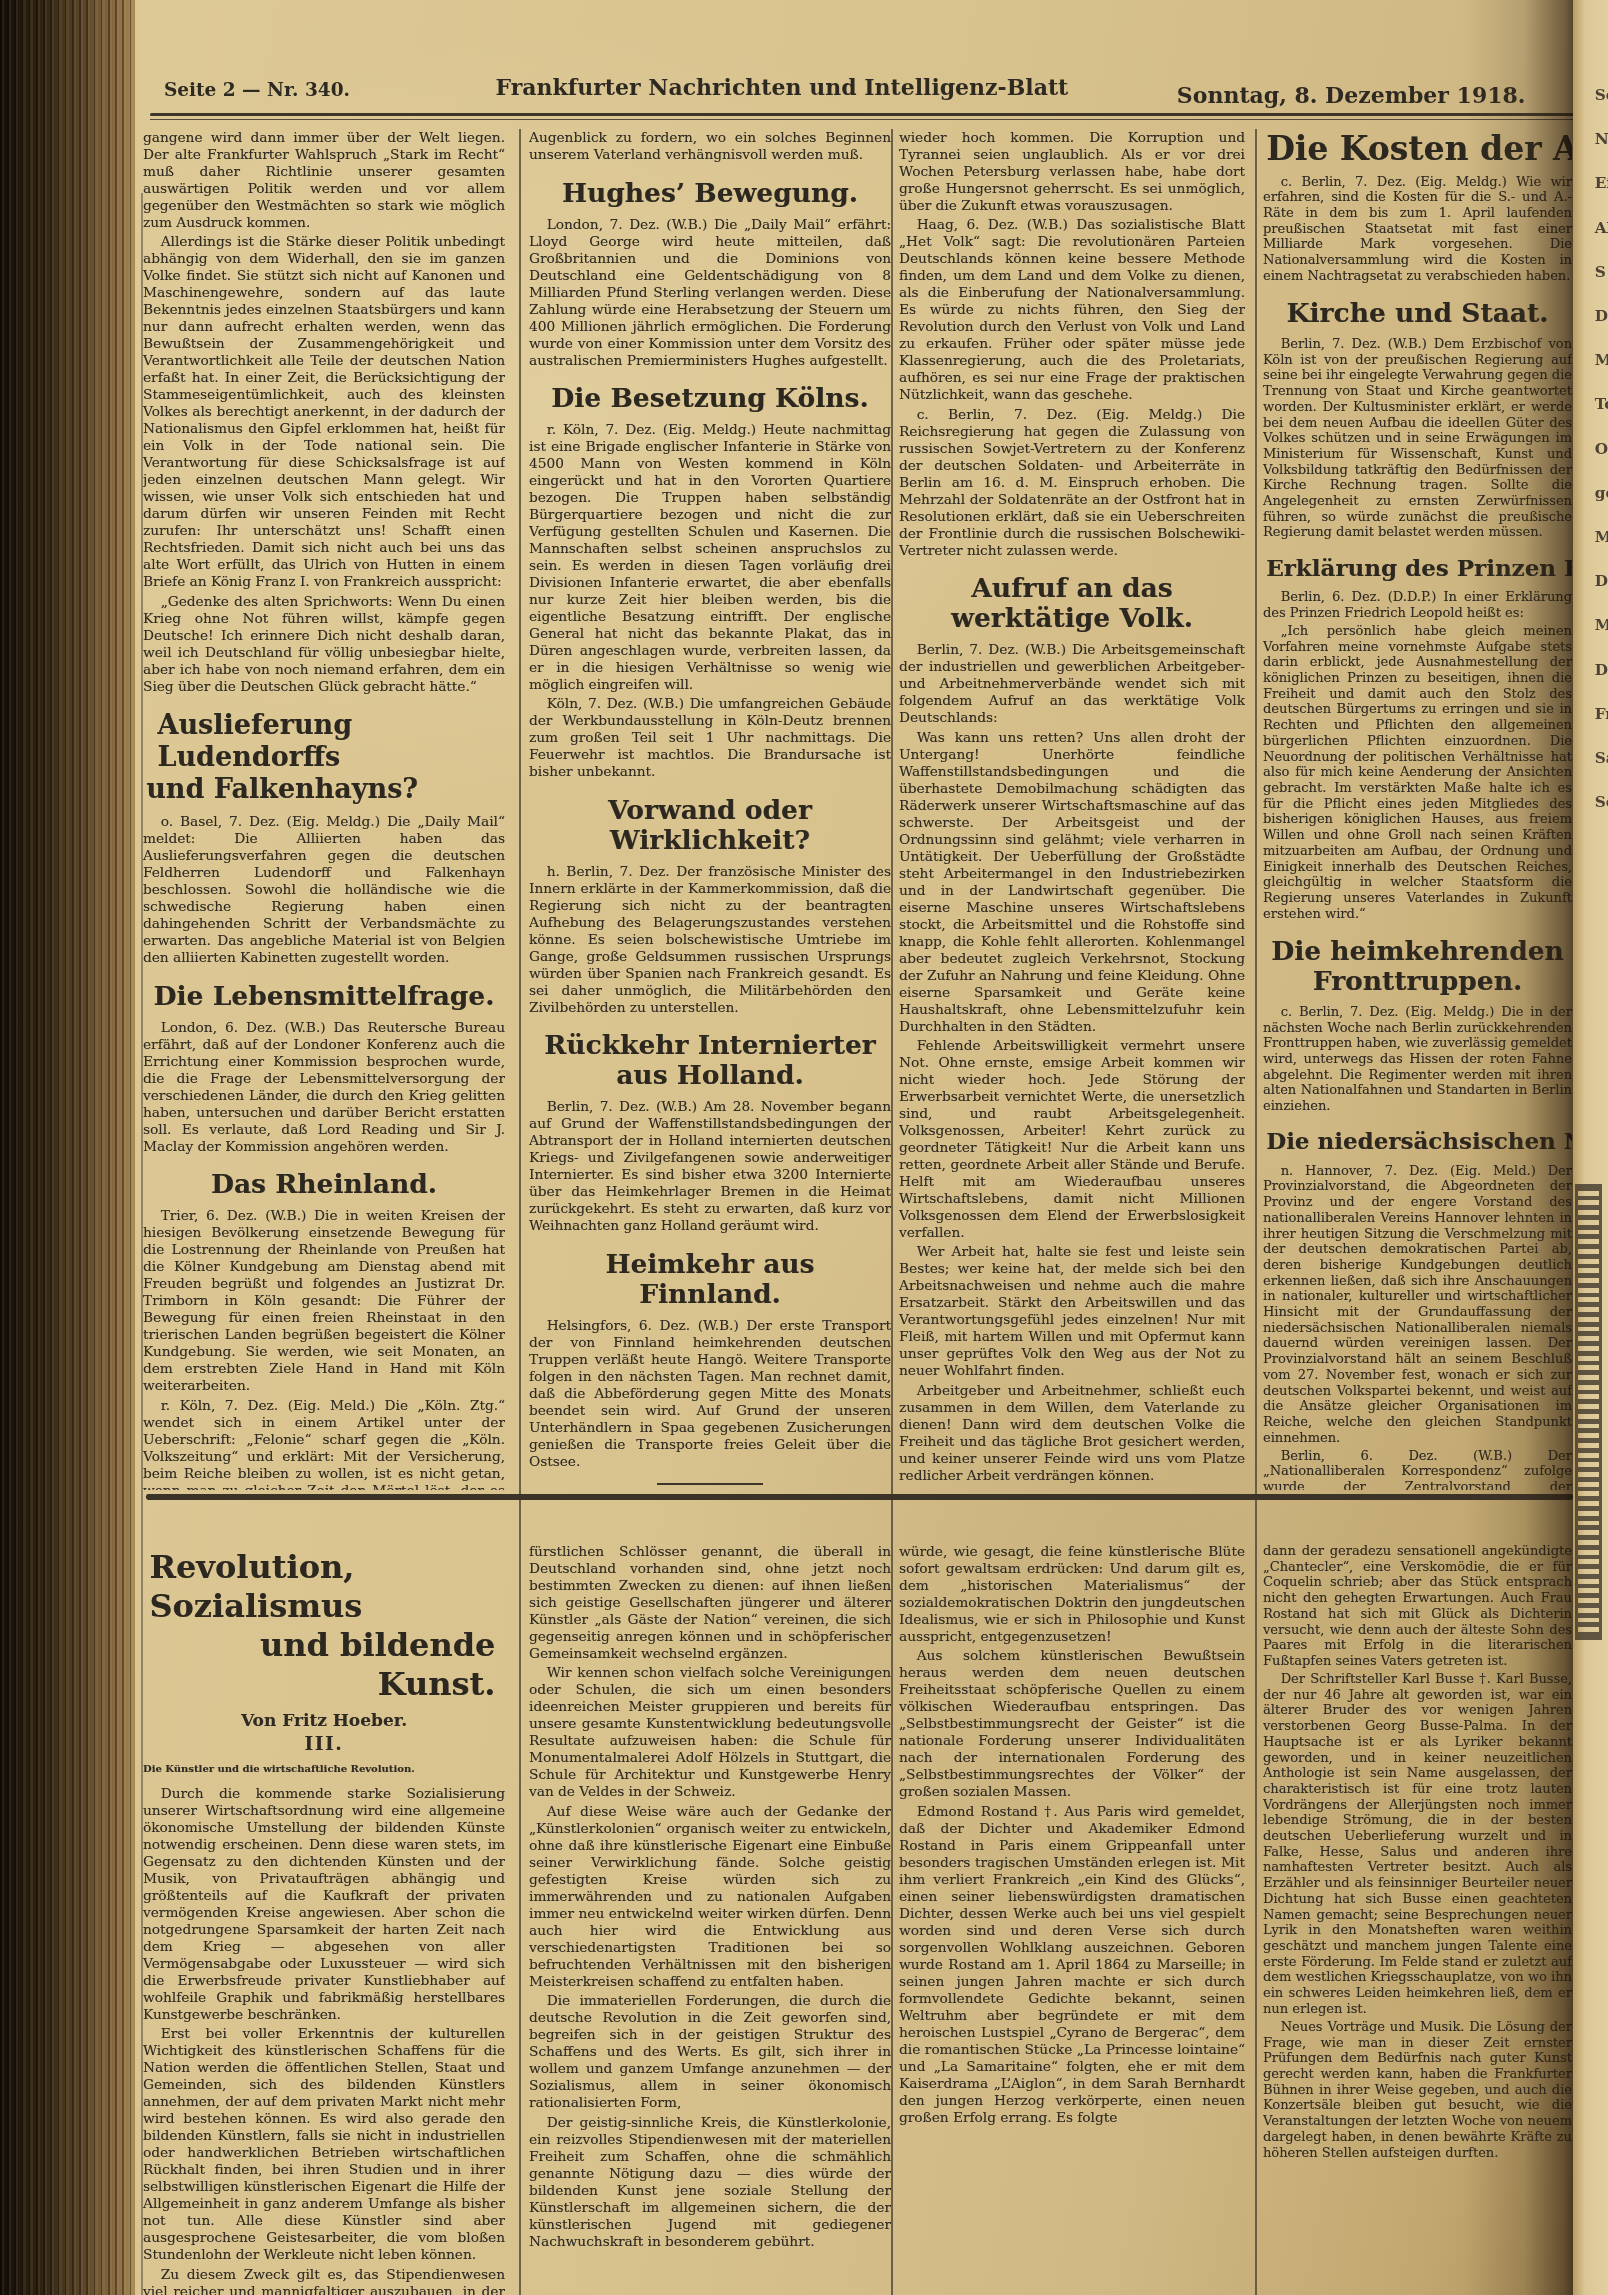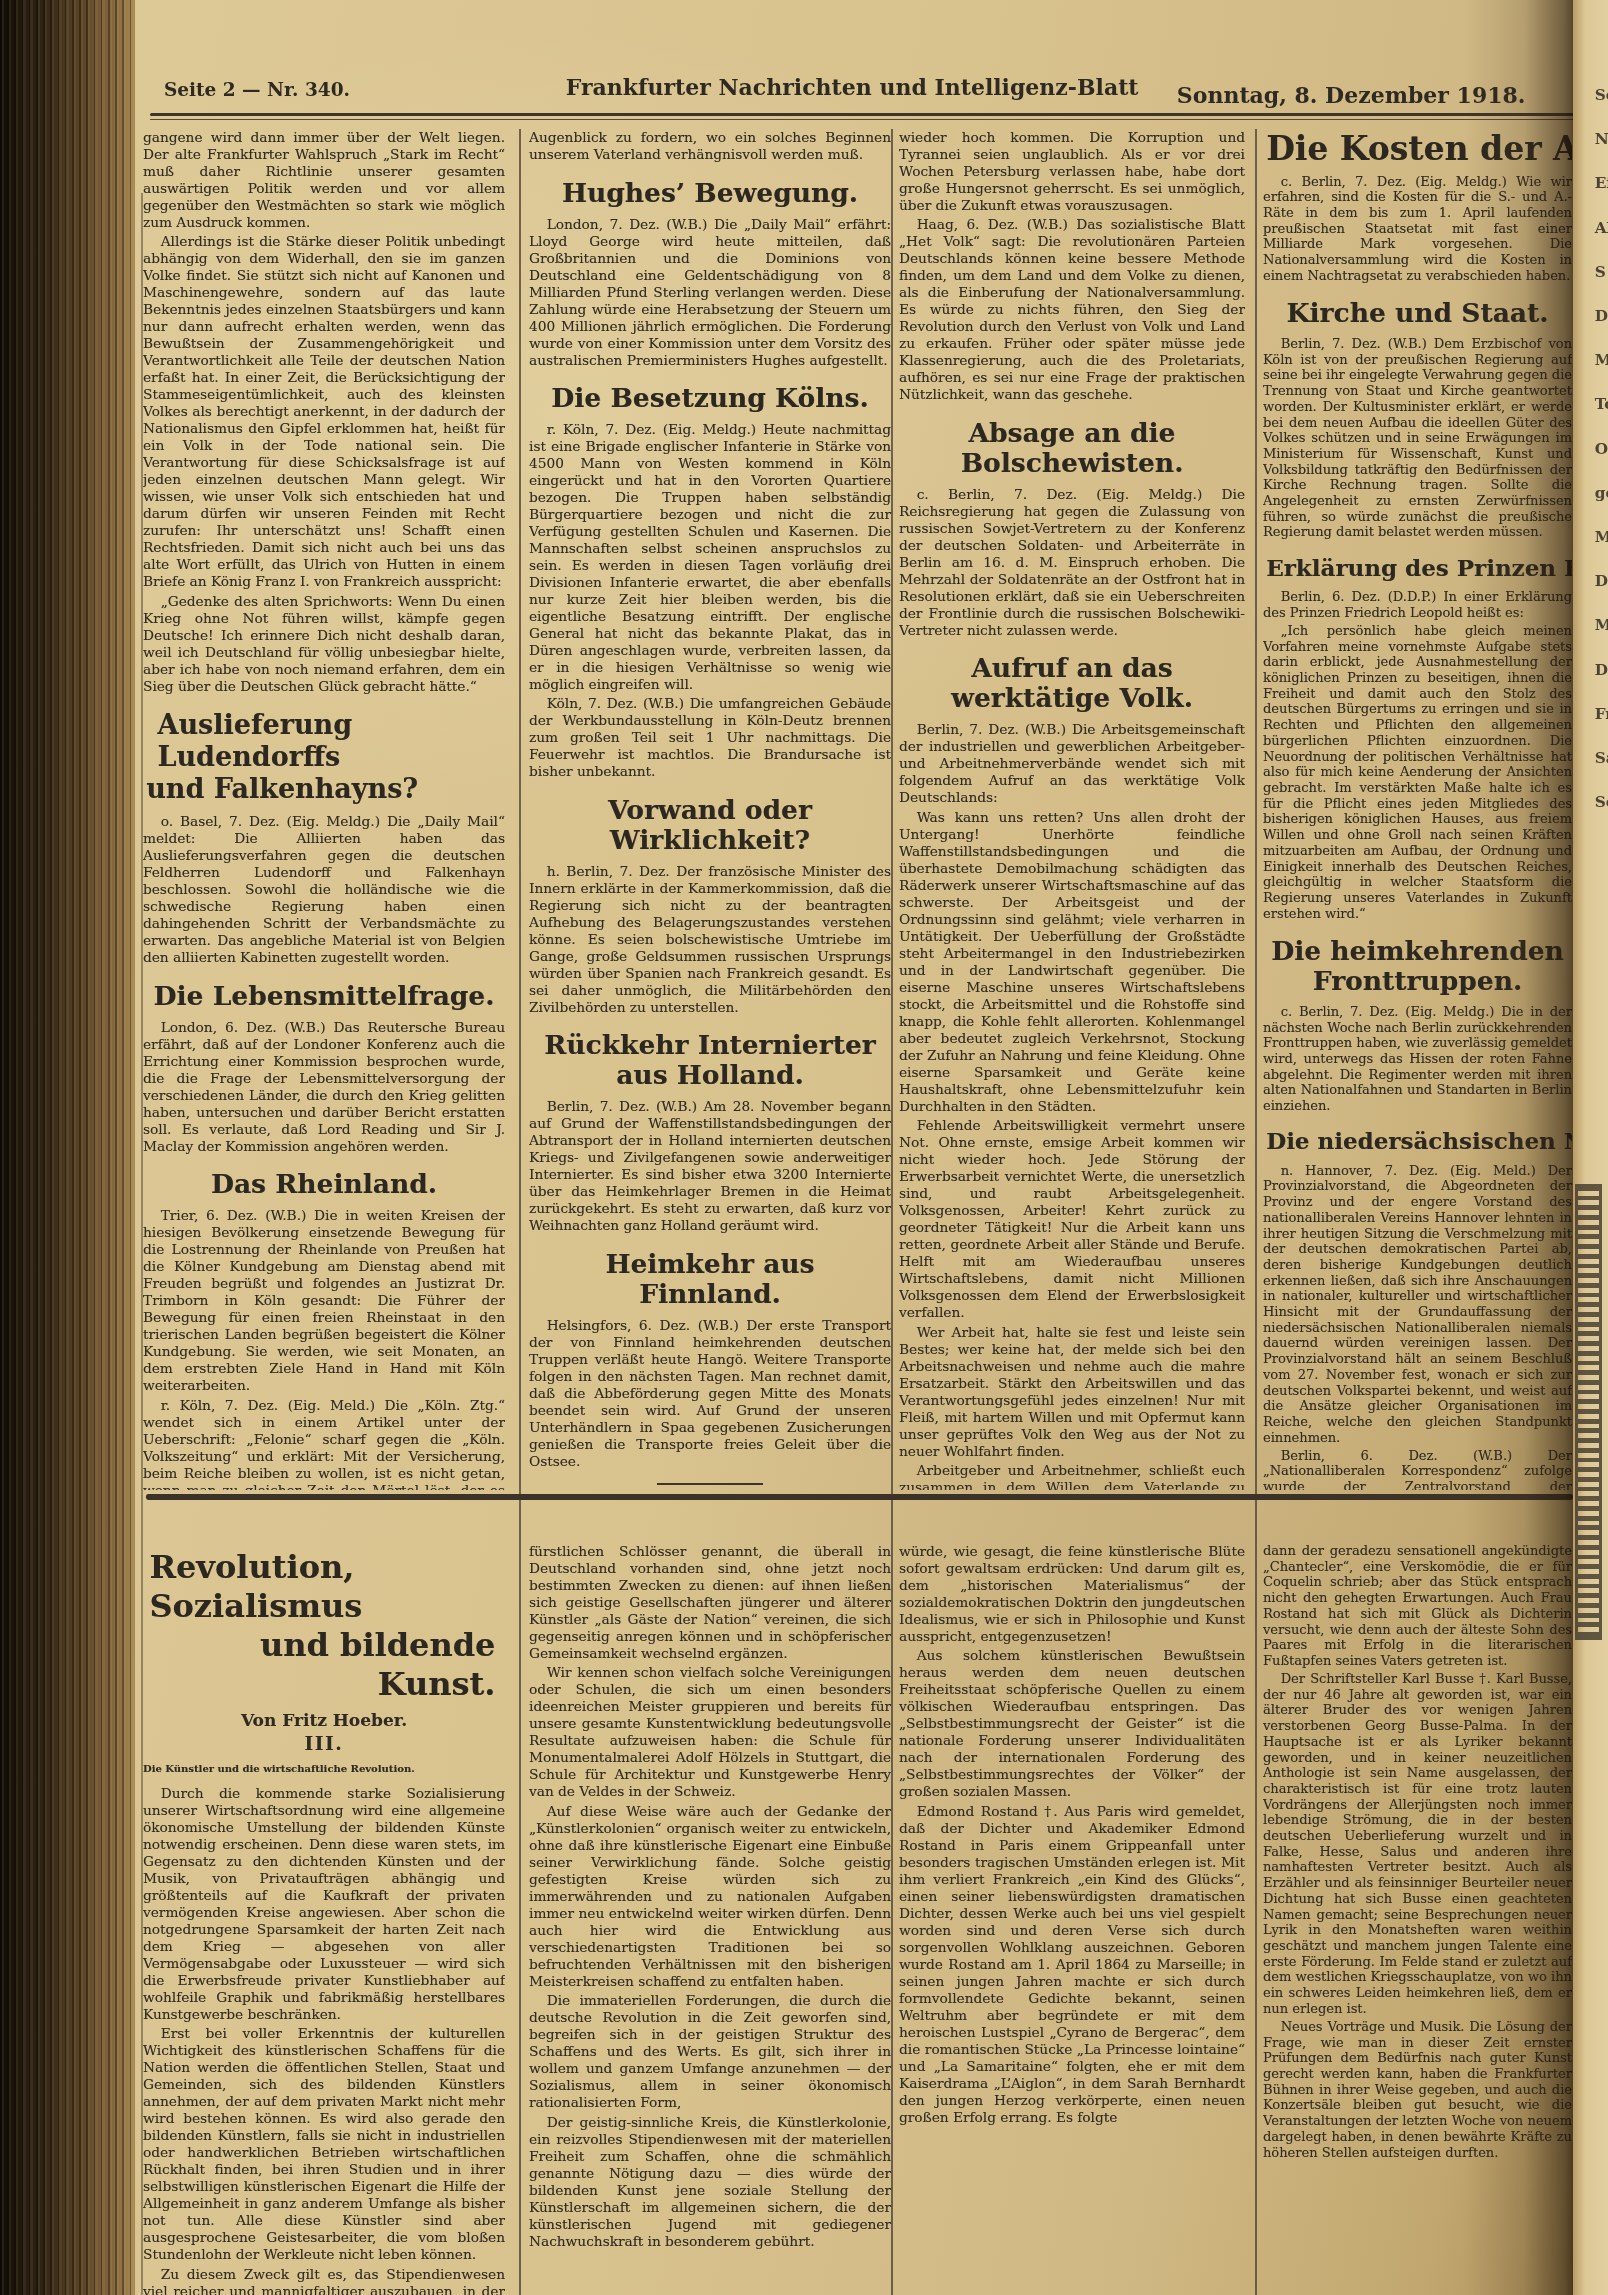--- a/index.html
+++ b/index.html
@@ -36,21 +36,21 @@
     background:linear-gradient(90deg,#b99c64 0%,#dcc796 35%,#e2cfa0 100%);
     overflow:hidden;
   }
   .next-page .frags{padding-top:87px;}
   .next-page p{margin:0 0 26.5px 4px;font-weight:700;font-size:15.3px;line-height:17.7px;color:#4d4334;white-space:nowrap;}
   .next-ad-bar{position:absolute;top:1184px;left:1.6px;width:21px;height:450px;border:3.2px solid #40382b;background:repeating-linear-gradient(0deg,#40382b 0 4.8px,transparent 4.8px 9.7px);opacity:.8;}
 
   
   .masthead{position:absolute;top:71px;left:22.5px;width:1416px;height:37px;}
   .mh-left{position:absolute;left:6.4px;top:8px;font-weight:700;font-size:18.5px;}
-  .mh-center{position:absolute;left:338px;width:643px;text-align:right;top:3.2px;font-weight:700;font-size:22px;}
+  .mh-center{position:absolute;left:338px;width:643px;text-align:left;top:3.2px;font-weight:700;font-size:22px;}
   .mh-right{position:absolute;right:48px;top:11.3px;font-weight:700;font-size:22px;}
   .rule-a{position:absolute;top:113px;left:14.5px;width:1424px;height:3.2px;background:#3e352a;border-radius:1.6px;}
   .rule-b{position:absolute;top:119px;left:14.5px;width:1424px;height:0.8px;background:#56493a;}
 
   
   .cols-top{position:absolute;top:129px;left:0;width:1438px;height:1361px;overflow:hidden;}
   .cols-bot{position:absolute;top:1515px;left:0;width:1438px;height:780px;overflow:hidden;margin-top:28px;}
   .col{position:absolute;top:0;height:100%;overflow:hidden;}
   .c1{left:8px;width:362px;}
   .c2{left:394px;width:362px;}
@@ -156,21 +156,20 @@
           </div>
         <div class="small-rule"></div>
 
       </div>
 
       <div class="col c3 body-txt">
         <div class="cont">
             <p class="para">wieder hoch kommen. Die Korruption und Tyrannei seien unglaublich. Als er vor drei Wochen Petersburg verlassen habe, habe dort große Hungersnot geherrscht. Es sei unmöglich, über die Zukunft etwas vorauszusagen.</p>
             <p class="para">Haag, 6. Dez. (W.B.) Das sozialistische Blatt „Het Volk“ sagt: Die revolutionären Parteien Deutschlands können keine bessere Methode finden, um dem Land und dem Volke zu dienen, als die Einberufung der Nationalversammlung. Es würde zu nichts führen, den Sieg der Revolution durch den Verlust von Volk und Land zu erkaufen. Früher oder später müsse jede Klassenregierung, auch die des Proletariats, aufhören, es sei nur eine Frage der praktischen Nützlichkeit, wann das geschehe.</p>
           </div>
-        <div class="head">Absage an die Bolschewisten.</div>
         <div>
             <p class="para">c. Berlin, 7. Dez. (Eig. Meldg.) Die Reichsregierung hat gegen die Zulassung von russischen Sowjet-Vertretern zu der Konferenz der deutschen Soldaten- und Arbeiterräte in Berlin am 16. d. M. Einspruch erhoben. Die Mehrzahl der Soldatenräte an der Ostfront hat in Resolutionen erklärt, daß sie ein Ueberschreiten der Frontlinie durch die russischen Bolschewiki-Vertreter nicht zulassen werde.</p>
           </div>
         <div class="head">Aufruf an das werktätige Volk.</div>
         <div>
             <p class="para">Berlin, 7. Dez. (W.B.) Die Arbeitsgemeinschaft der industriellen und gewerblichen Arbeitgeber- und Arbeitnehmerverbände wendet sich mit folgendem Aufruf an das werktätige Volk Deutschlands:</p>
             <p class="para">Was kann uns retten? Uns allen droht der Untergang! Unerhörte feindliche Waffenstillstandsbedingungen und die überhastete Demobilmachung schädigten das Räderwerk unserer Wirtschaftsmaschine auf das schwerste. Der Arbeitsgeist und der Ordnungssinn sind gelähmt; viele verharren in Untätigkeit. Der Ueberfüllung der Großstädte steht Arbeitermangel in den Industriebezirken und in der Landwirtschaft gegenüber. Die eiserne Maschine unseres Wirtschaftslebens stockt, die Arbeitsmittel und die Rohstoffe sind knapp, die Kohle fehlt allerorten. Kohlenmangel aber bedeutet zugleich Verkehrsnot, Stockung der Zufuhr an Nahrung und feine Kleidung. Ohne eiserne Sparsamkeit und Geräte keine Haushaltskraft, ohne Lebensmittelzufuhr kein Durchhalten in den Städten.</p>
             <p class="para">Fehlende Arbeitswilligkeit vermehrt unsere Not. Ohne ernste, emsige Arbeit kommen wir nicht wieder hoch. Jede Störung der Erwerbsarbeit vernichtet Werte, die unersetzlich sind, und raubt Arbeitsgelegenheit. Volksgenossen, Arbeiter! Kehrt zurück zu geordneter Tätigkeit! Nur die Arbeit kann uns retten, geordnete Arbeit aller Stände und Berufe. Helft mit am Wiederaufbau unseres Wirtschaftslebens, damit nicht Millionen Volksgenossen dem Elend der Erwerbslosigkeit verfallen.</p>
             <p class="para">Wer Arbeit hat, halte sie fest und leiste sein Bestes; wer keine hat, der melde sich bei den Arbeitsnachweisen und nehme auch die mahre Ersatzarbeit. Stärkt den Arbeitswillen und das Verantwortungsgefühl jedes einzelnen! Nur mit Fleiß, mit hartem Willen und mit Opfermut kann unser geprüftes Volk den Weg aus der Not zu neuer Wohlfahrt finden.</p>
             <p class="para">Arbeitgeber und Arbeitnehmer, schließt euch zusammen in dem Willen, dem Vaterlande zu dienen! Dann wird dem deutschen Volke die Freiheit und das tägliche Brot gesichert werden, und keiner unserer Feinde wird uns vom Platze redlicher Arbeit verdrängen können.</p>

